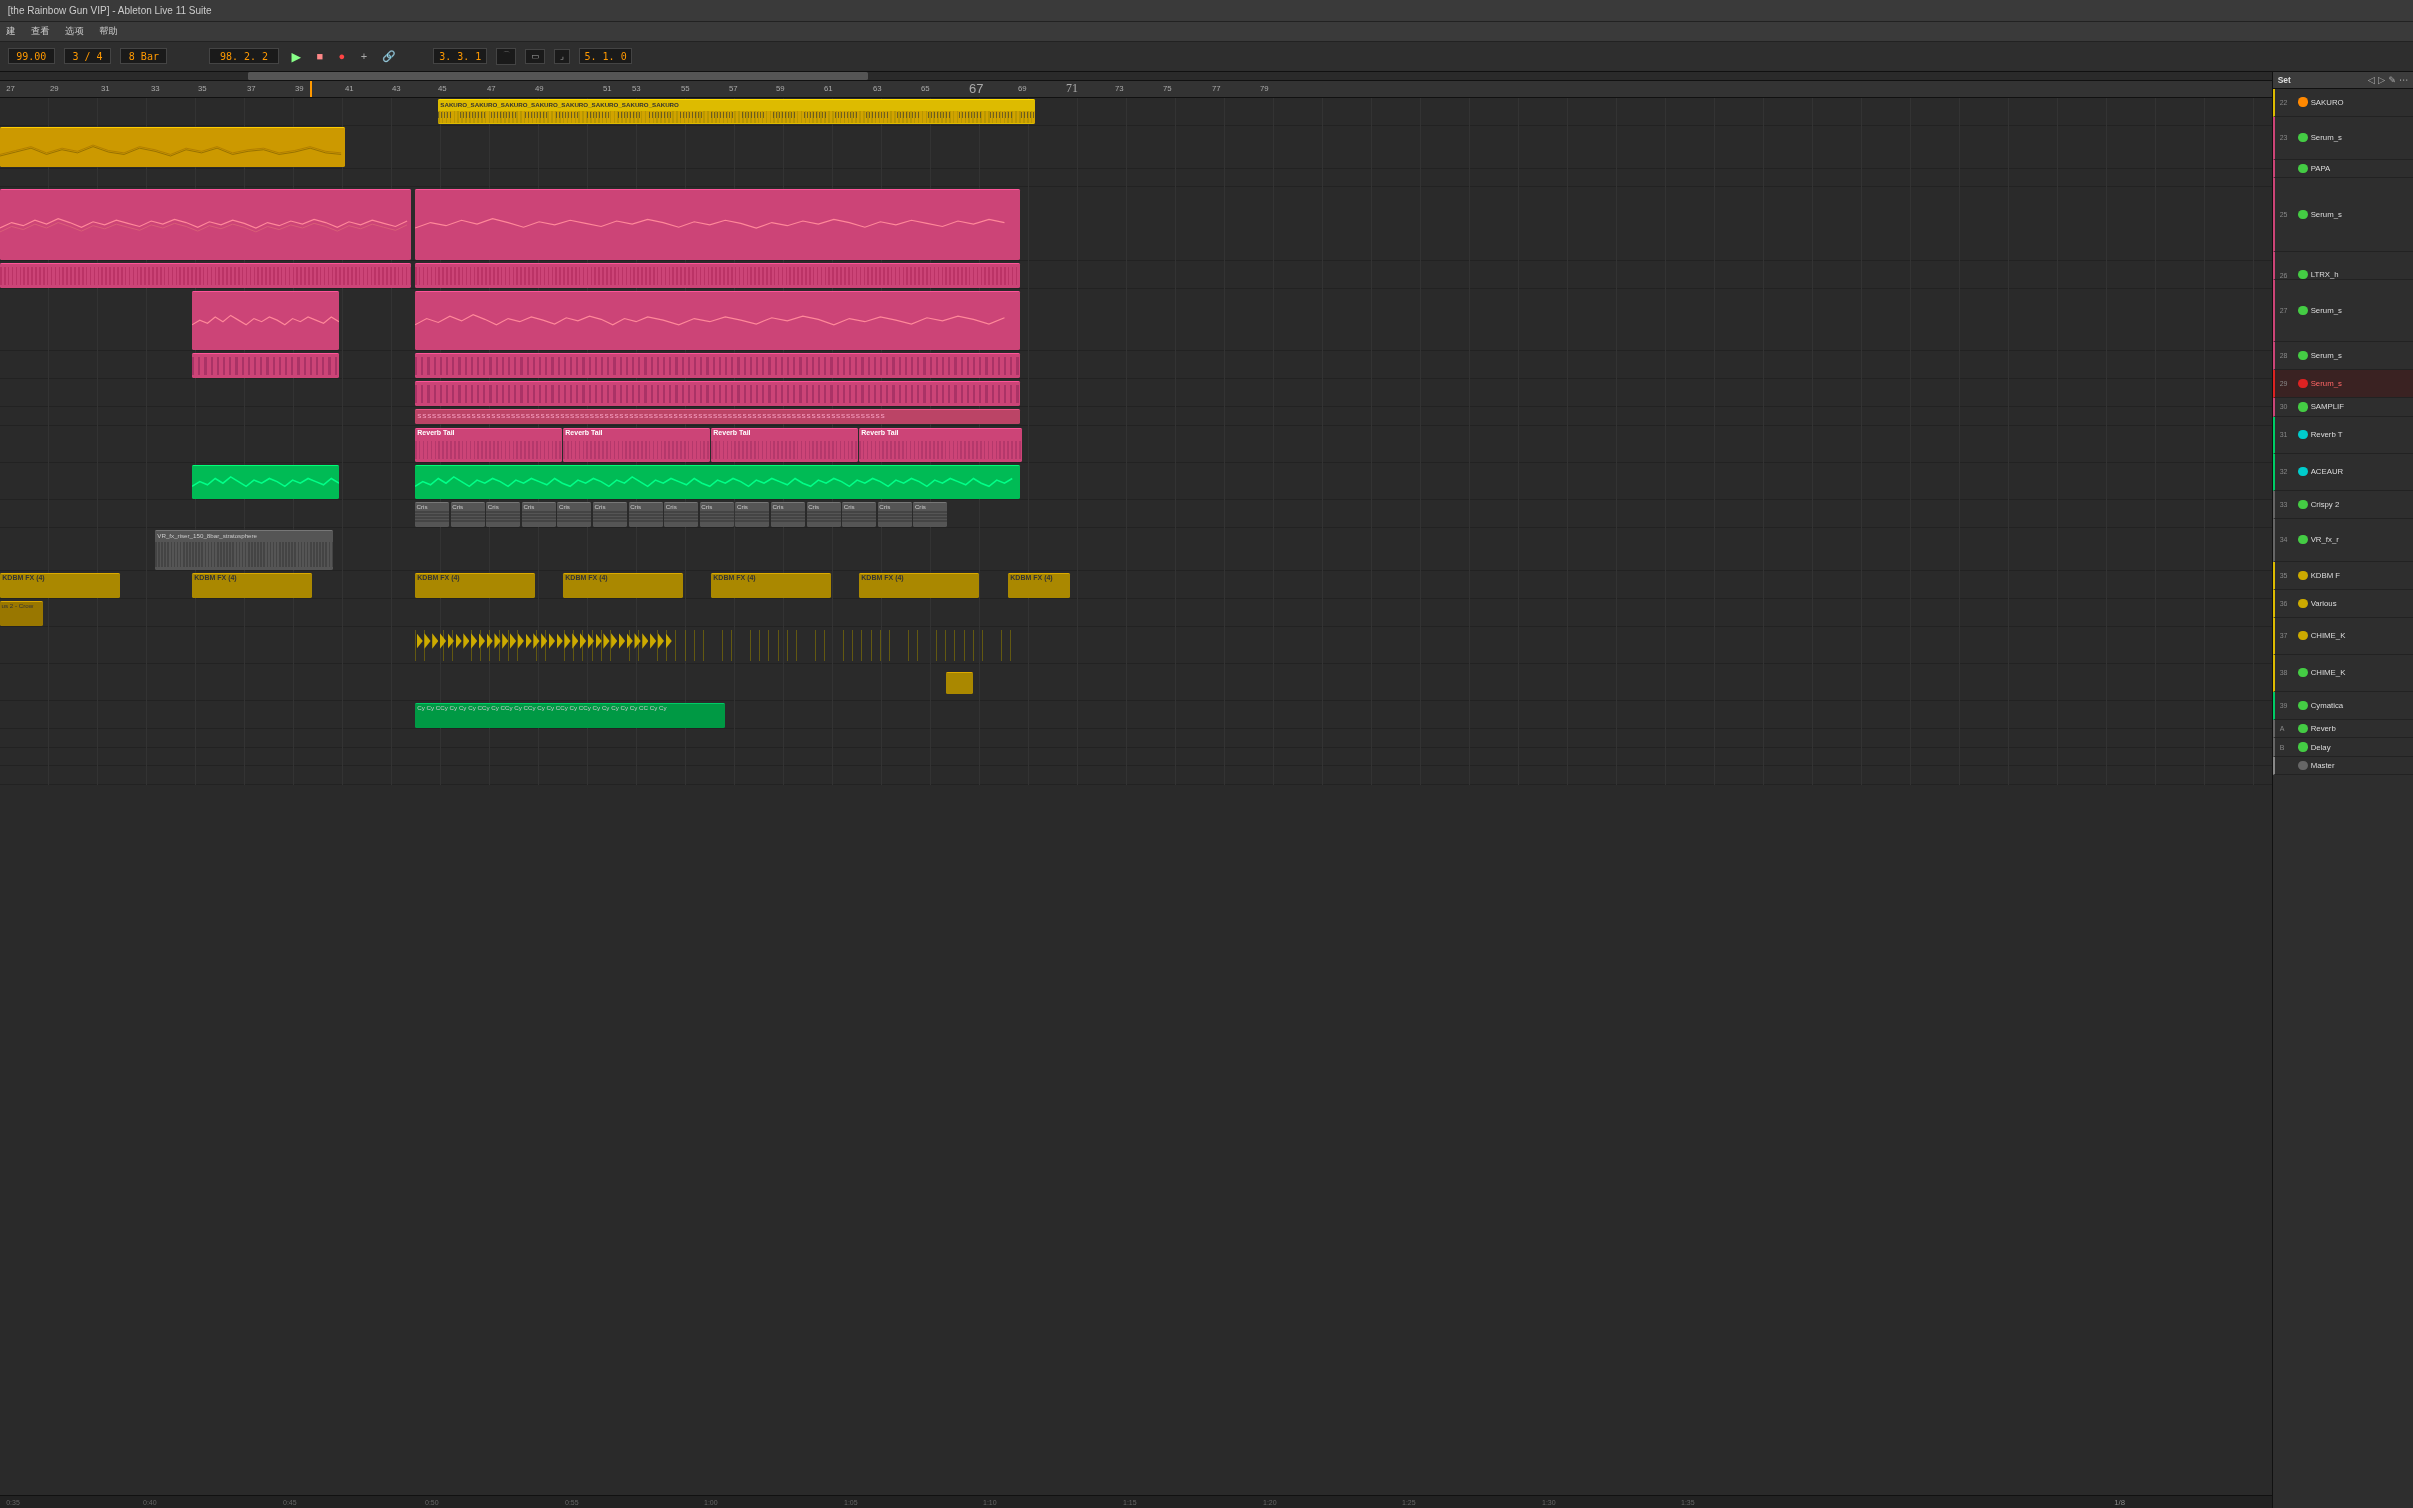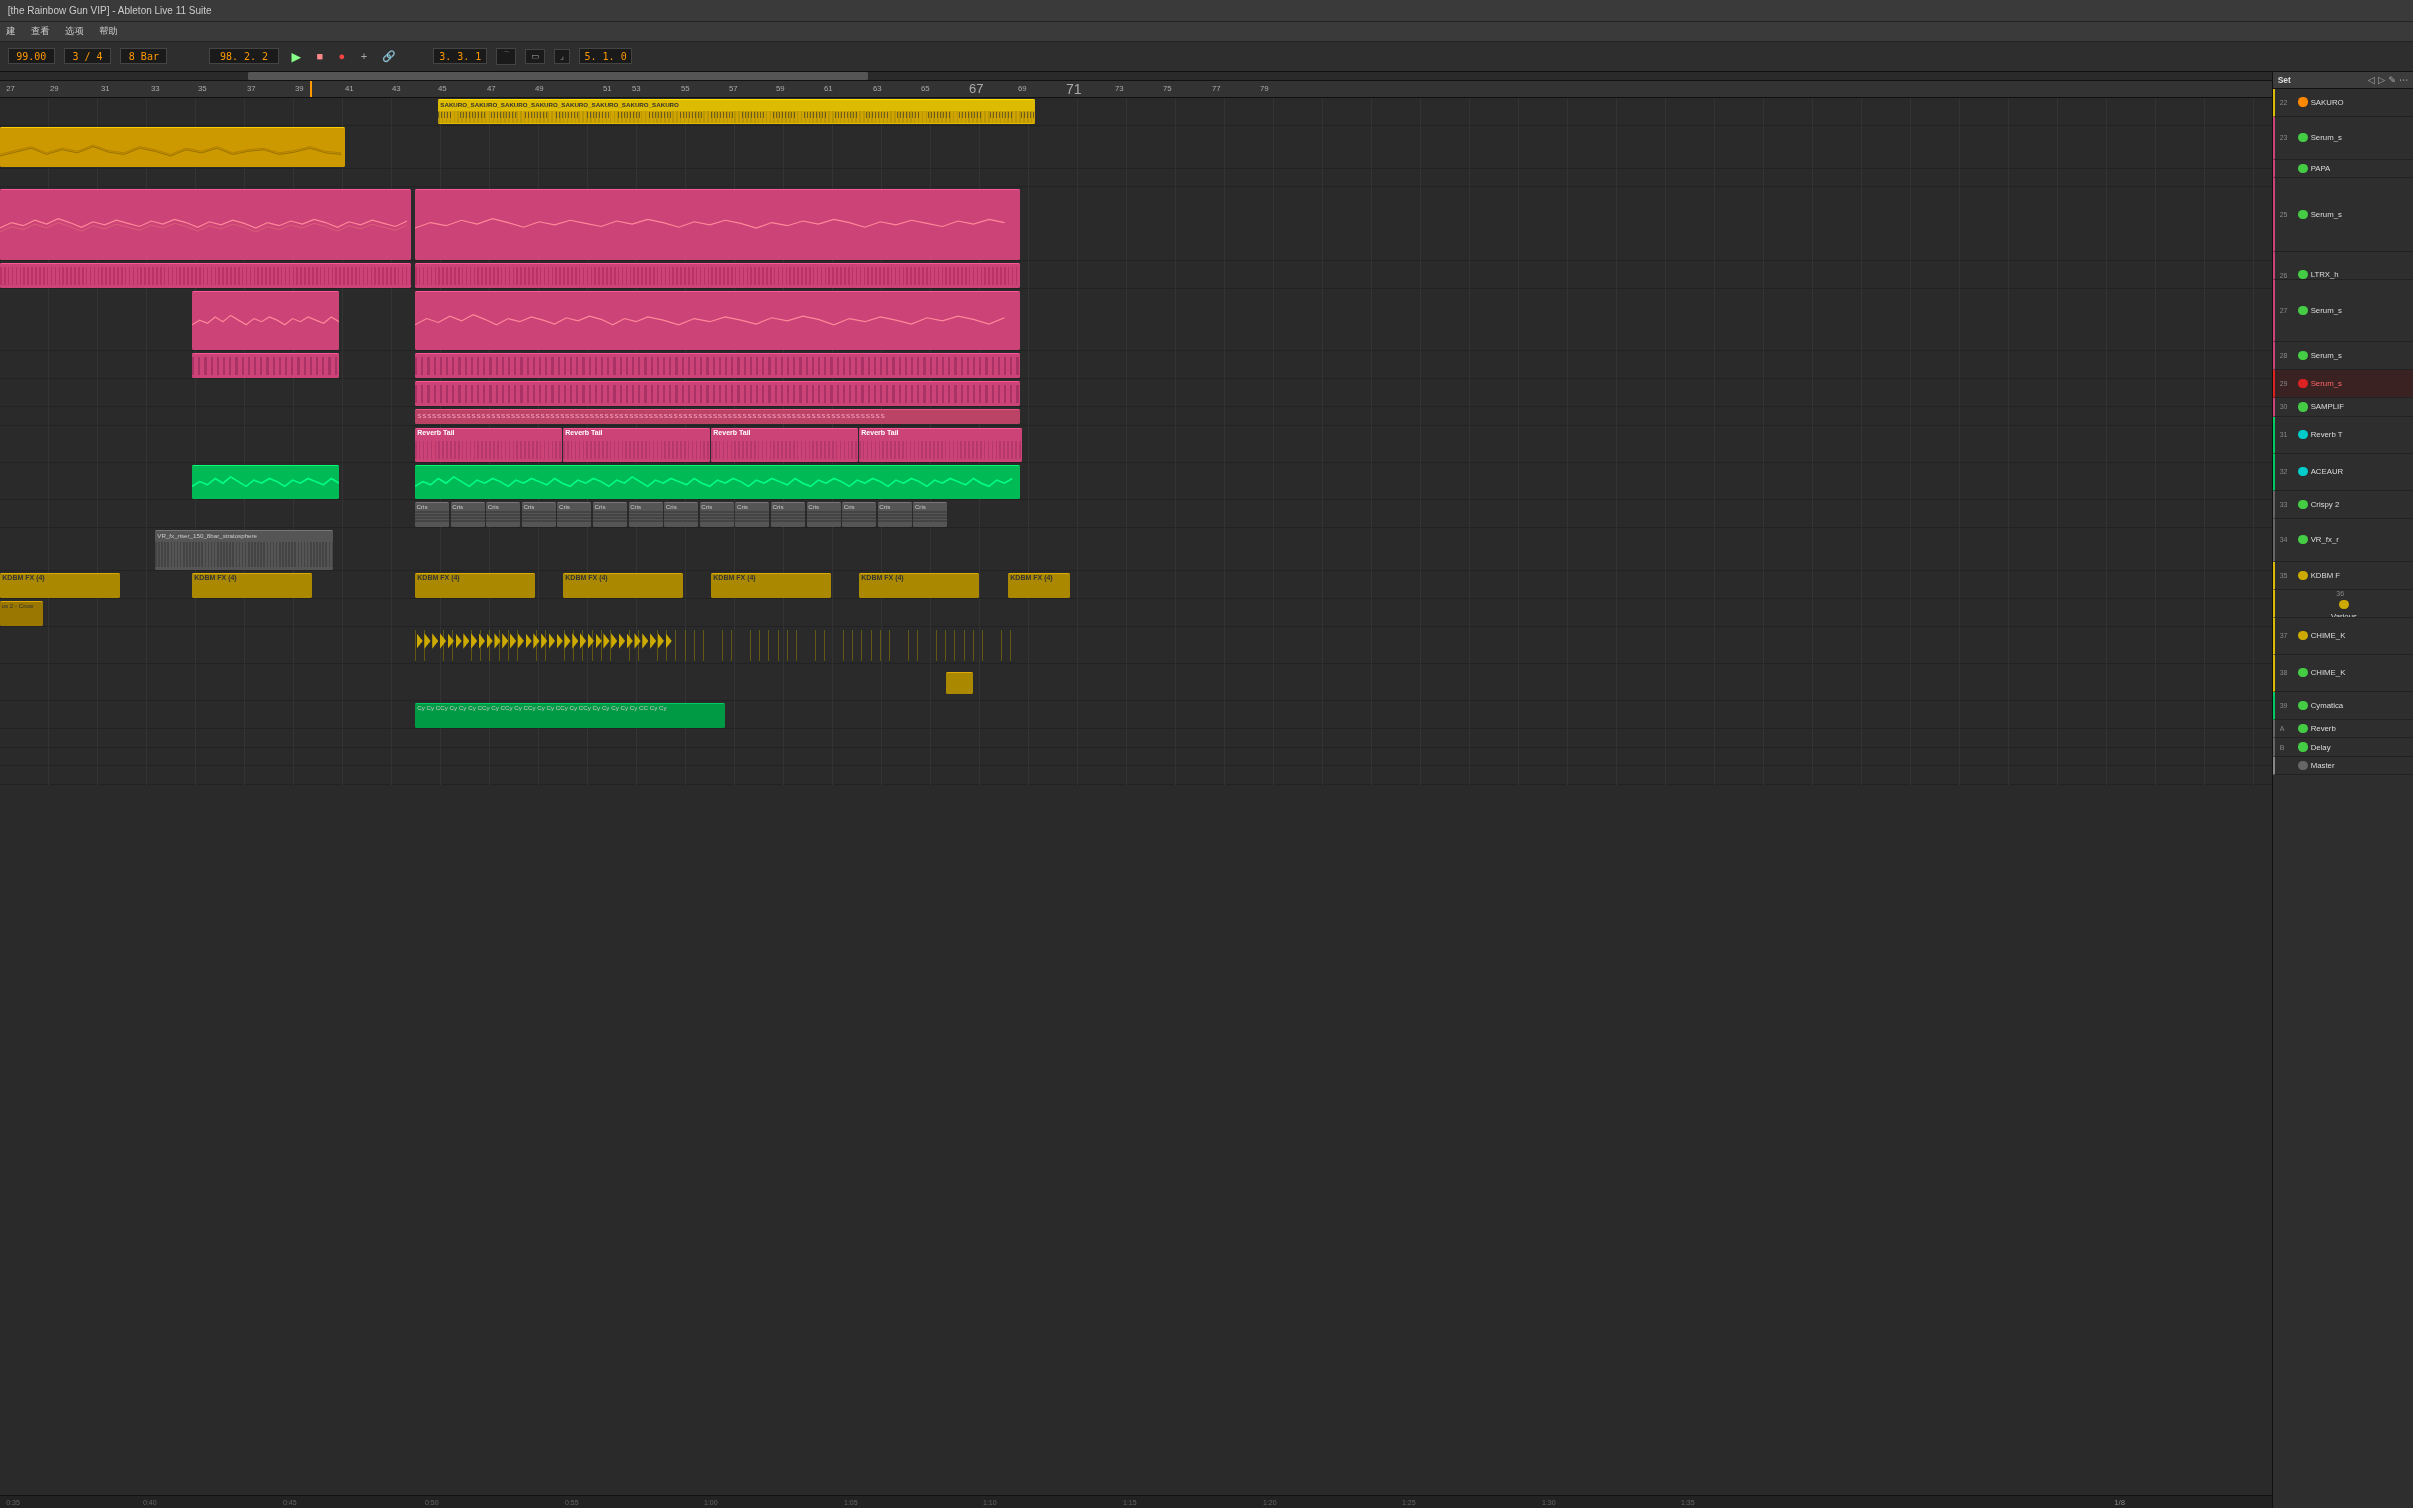--- a/index.html
+++ b/index.html
@@ -284,21 +284,21 @@
         <span style="position:absolute; left:583px; color:#aaa; font-size:7.8px;margin-left:20px;">51</span>
         <span style="position:absolute; left:632px; color:#aaa; font-size:7.8px;">53</span>
         <span style="position:absolute; left:681px; color:#aaa; font-size:7.8px;">55</span>
         <span style="position:absolute; left:729px; color:#aaa; font-size:7.8px;">57</span>
         <span style="position:absolute; left:776px; color:#aaa; font-size:7.8px;">59</span>
         <span style="position:absolute; left:824px; color:#aaa; font-size:7.8px;">61</span>
         <span style="position:absolute; left:873px; color:#aaa; font-size:7.8px;">63</span>
         <span style="position:absolute; left:921px; color:#aaa; font-size:7.8px;">65</span>
         <span style="position:absolute; left:969px; color:#aaa; font-size:13px;">67</span>
         <span style="position:absolute; left:1018px; color:#aaa; font-size:7.8px;">69</span>
-        <span style="position:absolute; left:1066px; color:#aaa; font-size:14px;">71</span>
+        <span style="position:absolute; left:1066px; color:#aaa; font-size:12px;font-family:Liberation Serif, serif;">71</span>
         <span style="position:absolute; left:1115px; color:#aaa; font-size:7.8px;">73</span>
         <span style="position:absolute; left:1163px; color:#aaa; font-size:7.8px;">75</span>
         <span style="position:absolute; left:1212px; color:#aaa; font-size:7.8px;">77</span>
         <span style="position:absolute; left:1260px; color:#aaa; font-size:7.8px;">79</span>
       </div>
 
       <div style="position:absolute; top:0; left:310px; width:1.6px; height:100%; background:#ff9900; z-index:10;"></div>
     </div>
 
     <div id="tracks-scroll" style="flex:1; overflow-y:auto; overflow-x:hidden; position:relative;">
@@ -783,21 +783,21 @@
         <button class="th-activate-btn green"></button>
         <span class="th-name">VR_fx_r</span>
       </div>
 
       <div class="th-row" style="height:28px; border-left:2.3px solid #ddbb00;">
         <span class="th-num">35</span>
         <button class="th-activate-btn yellow"></button>
         <span class="th-name">KDBM F</span>
       </div>
 
-      <div class="th-row" style="height:28px; border-left:2.3px solid #ddbb00;flex-direction:column;">
+      <div class="th-row" style="height:28px; border-left:2.3px solid #ddbb00;">
         <span class="th-num">36</span>
         <button class="th-activate-btn yellow"></button>
         <span class="th-name">Various</span>
       </div>
 
       <div class="th-row" style="height:37px; border-left:2.3px solid #ddbb00;">
         <span class="th-num">37</span>
         <button class="th-activate-btn yellow"></button>
         <span class="th-name">CHIME_K</span>
       </div>

